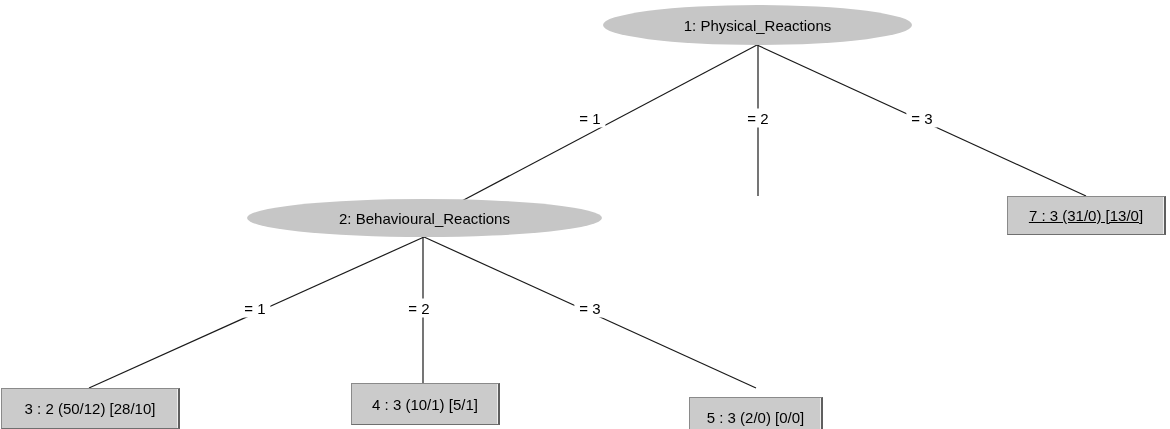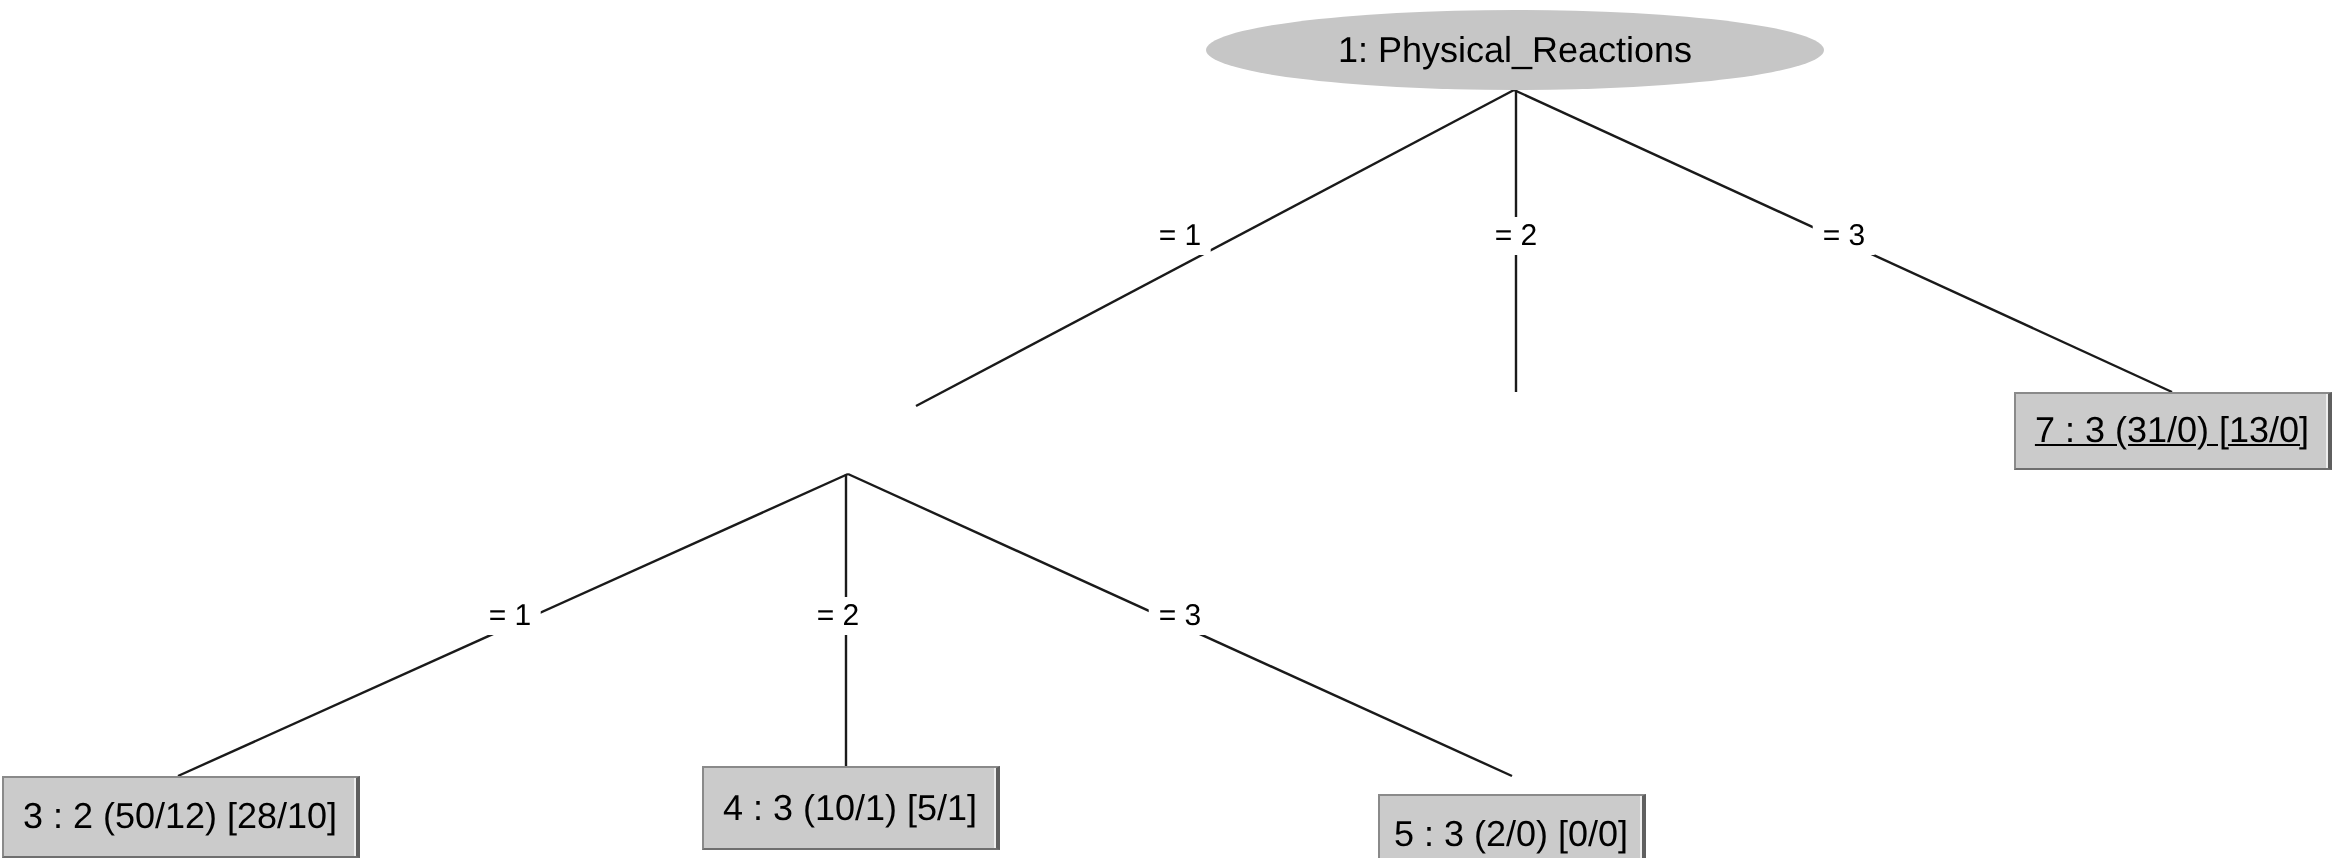--- a/index.html
+++ b/index.html
@@ -25,21 +25,21 @@
   }
   #edges-svg line {
     stroke: #1a1a1a;
     stroke-width: 1.2;
   }
   .tree-node {
     position: absolute;
     display: flex;
     align-items: center;
     justify-content: center;
-    font-size: 18px;
+    font-size: 15px;
     white-space: nowrap;
     cursor: default;
     text-align: right;
   }
   .ellipse-node {
     background: #c6c6c6;
     border-radius: 50%;
   }
   .box-node {
     background: #cbcbcb;
@@ -87,18 +87,19 @@
   </svg>
 
   <span id="el0" class="edge-label">= 1</span>
   <span id="el1" class="edge-label">= 2</span>
   <span id="el2" class="edge-label">= 3</span>
   <span id="el3" class="edge-label">= 1</span>
   <span id="el4" class="edge-label">= 2</span>
   <span id="el5" class="edge-label">= 3</span>
 
   <div id="n1" class="tree-node ellipse-node">1: Physical_Reactions</div>
+  <div id="n2" class="tree-node ellipse-node">2: Behavioural_Reactions</div>
   <div id="n3" class="tree-node box-node">3 : 2 (50/12) [28/10]</div>
   <div id="n4" class="tree-node box-node">4 : 3 (10/1) [5/1]</div>
   <div id="n5" class="tree-node box-node">5 : 3 (2/0) [0/0]</div>
   <div id="n7" class="tree-node box-node">7 : 3 (31/0) [13/0]</div>
 
 </div>
 
 </body></html>

